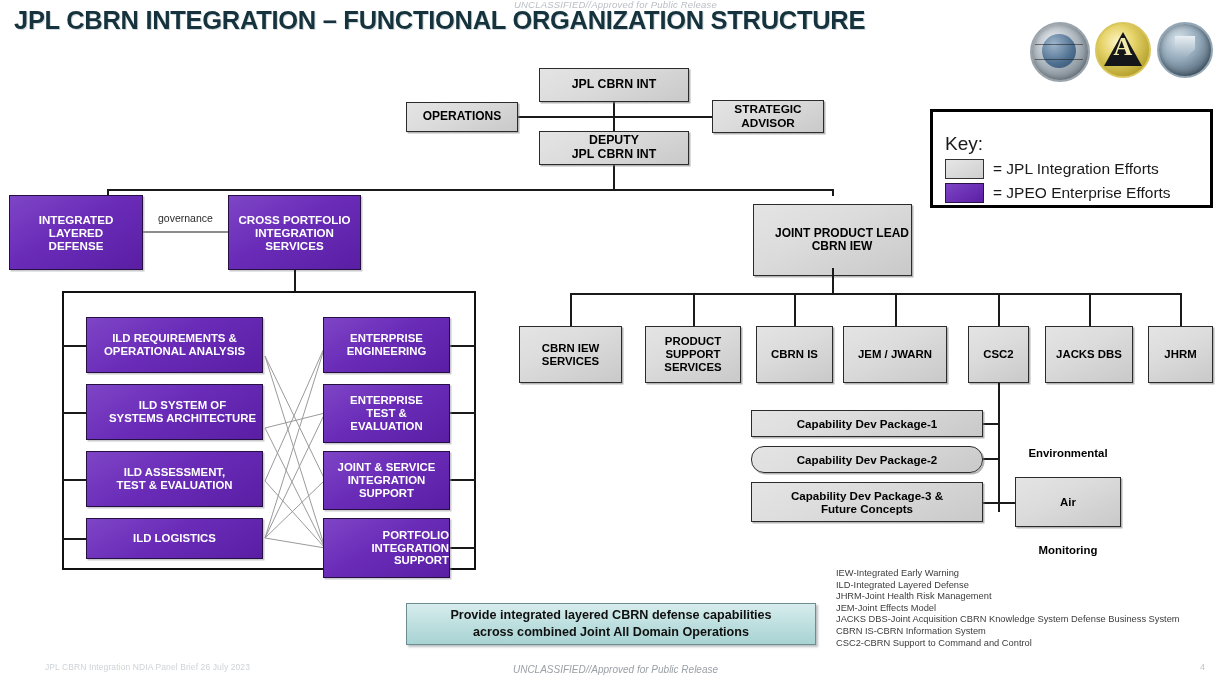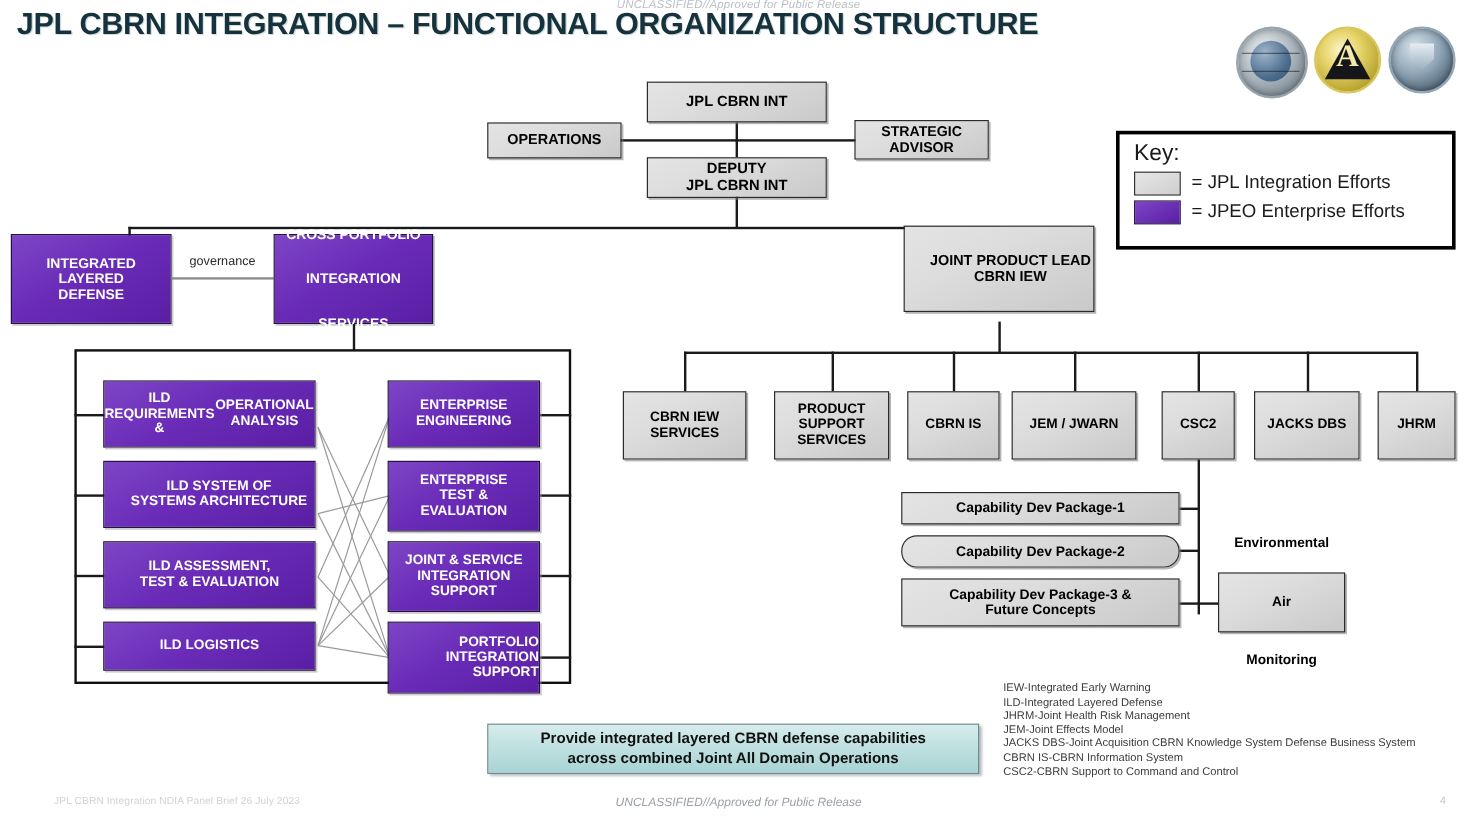--- a/index.html
+++ b/index.html
@@ -59,21 +59,21 @@
   .ln{position:absolute;background:#1a1a1a;}
   .lnh{height:1.6px;}
   .lnv{width:1.6px;}
   .thin{background:#8d8d8d;}
 
   
   .bracket{position:absolute;border:2px solid #111;box-sizing:border-box;}
 
   
   .keybox{position:absolute;left:930px;top:109px;width:283px;height:99px;
-          background:#fff;border:3px solid #000;box-sizing:border-box;padding:5px 10px;}
+          background:#fff;border:3px solid #000;box-sizing:border-box;padding:21px 10px;}
   .keytitle{font-size:19px;color:#1a1a1a;margin:0 0 4px 2px;}
   .keyrow{display:flex;align-items:center;margin:2px 0 4px 2px;}
   .swatch{width:39px;height:20px;margin-right:9px;box-sizing:border-box;}
   .sw-gray{background:linear-gradient(155deg,#e6e6e6,#cfcfcf);border:1.5px solid #333;}
   .sw-purple{background:linear-gradient(150deg,#7e45c6,#5a1ea4);border:1.5px solid #2a1347;}
   .keylbl{font-size:15.5px;color:#1a1a1a;white-space:nowrap;}
 
   
   .gov{position:absolute;font-size:10.5px;color:#2a2a2a;background:#fff;padding:0 2px;}
 
@@ -147,21 +147,21 @@
 
 <div class="node purple" style="left:9px;top:195px;width:134px;height:75px;font-size:11.6px;flex-direction:column;">
   <span>INTEGRATED</span>
   <span>LAYERED</span>
   <span>DEFENSE</span>
 </div>
 
 <div class="ln lnh thin" style="left:143px;top:231px;width:85px;"></div>
 <div class="gov" style="left:156px;top:212px;">governance</div>
 
-<div class="node purple" style="left:228px;top:195px;width:133px;height:75px;font-size:11.6px;flex-direction:column;gap:24px;">
+<div class="node purple" style="left:228px;top:195px;width:133px;height:75px;font-size:11.6px;flex-direction:column;">
   <span>CROSS PORTFOLIO</span>
   <span>INTEGRATION</span>
   <span>SERVICES</span>
 </div>
 
 <div class="ln lnv" style="left:294px;top:270px;height:22px;"></div>
 
 <div class="bracket" style="left:62px;top:291px;width:414px;height:279px;border-top-color:#111;"></div>
 
 <div class="ln lnh" style="left:62px;top:345px;width:25px;"></div>
@@ -182,21 +182,21 @@
     <line x1="2" y1="110" x2="62" y2="95"></line>
     <line x1="2" y1="163" x2="62" y2="28"></line>
     <line x1="2" y1="163" x2="62" y2="230"></line>
     <line x1="2" y1="220" x2="62" y2="28"></line>
     <line x1="2" y1="220" x2="62" y2="95"></line>
     <line x1="2" y1="220" x2="62" y2="162"></line>
     <line x1="2" y1="220" x2="62" y2="230"></line>
   </g>
 </svg>
 
-<div class="node purple" style="left:86px;top:317px;width:177px;height:56px;font-size:11.4px;flex-direction:row;">
+<div class="node purple" style="left:86px;top:317px;width:177px;height:56px;font-size:11.4px;flex-direction:column;">
   <span>ILD REQUIREMENTS &amp;</span>
   <span>OPERATIONAL  ANALYSIS</span>
 </div>
 <div class="node purple" style="left:86px;top:384px;width:177px;height:56px;font-size:11.4px;flex-direction:column;padding-left:16px;">
   <span>ILD SYSTEM OF</span>
   <span>SYSTEMS ARCHITECTURE</span>
 </div>
 <div class="node purple" style="left:86px;top:451px;width:177px;height:56px;font-size:11.4px;flex-direction:column;">
   <span>ILD ASSESSMENT,</span>
   <span>TEST &amp; EVALUATION</span>
@@ -218,21 +218,21 @@
   <span>JOINT &amp; SERVICE</span>
   <span>INTEGRATION</span>
   <span>SUPPORT</span>
 </div>
 <div class="node purple" style="left:323px;top:518px;width:127px;height:60px;font-size:11.4px;flex-direction:column;align-items:flex-end;">
   <span>PORTFOLIO</span>
   <span>INTEGRATION</span>
   <span>SUPPORT</span>
 </div>
 
-<div class="node gray" style="left:753px;top:188px;width:159px;height:72px;font-size:12px;flex-direction:column;padding-left:19px;">
+<div class="node gray" style="left:753px;top:204px;width:159px;height:72px;font-size:12px;flex-direction:column;padding-left:19px;">
   <span>JOINT PRODUCT LEAD</span>
   <span>CBRN IEW</span>
 </div>
 
 <div class="ln lnv" style="left:832px;top:268px;height:26px;"></div>
 <div class="ln lnh" style="left:570px;top:293px;width:610px;"></div>
 <div class="ln lnv" style="left:570px;top:293px;height:33px;"></div>
 <div class="ln lnv" style="left:693px;top:293px;height:33px;"></div>
 <div class="ln lnv" style="left:794px;top:293px;height:33px;"></div>
 <div class="ln lnv" style="left:895px;top:293px;height:33px;"></div>

